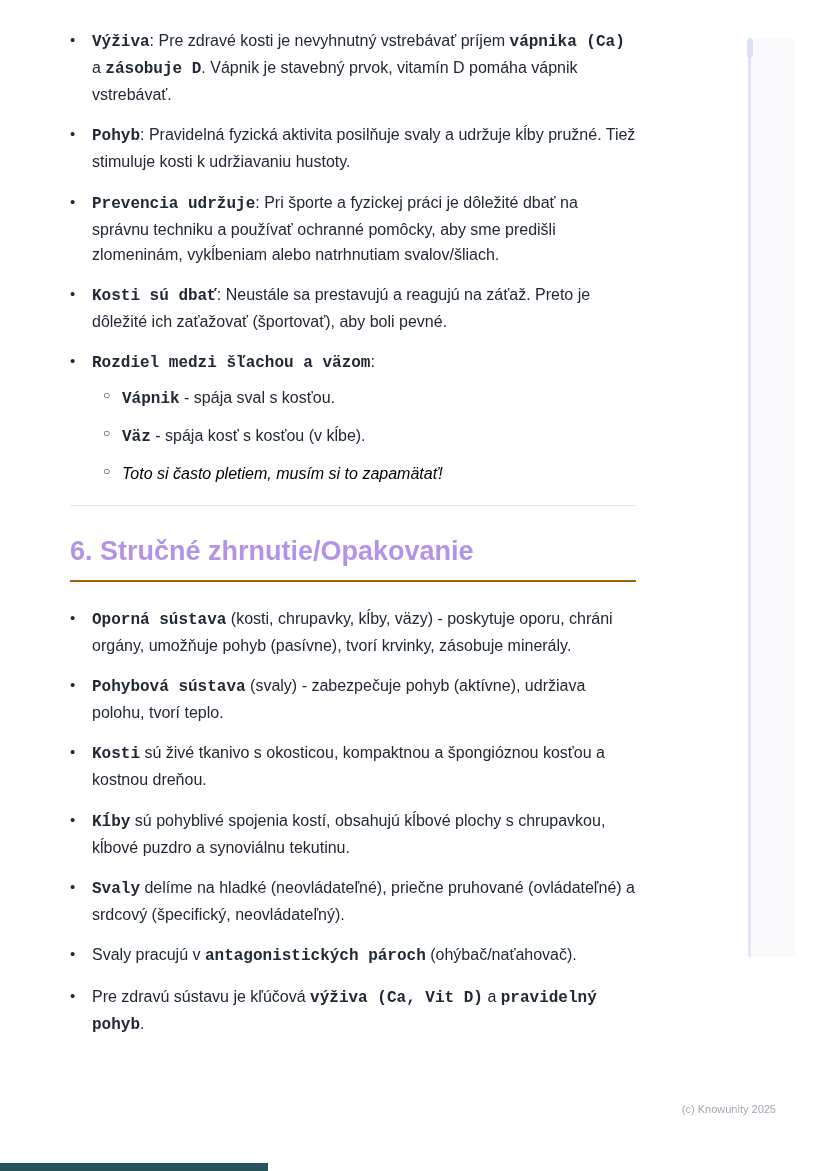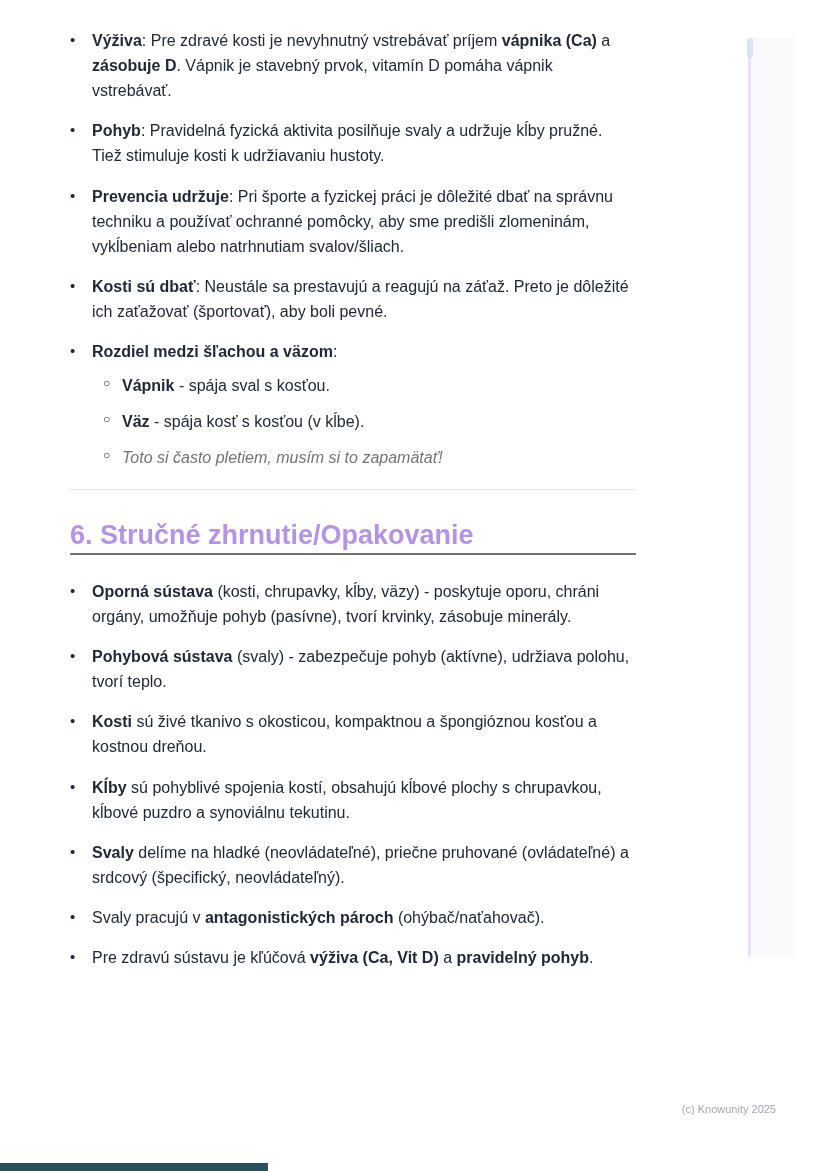--- a/index.html
+++ b/index.html
@@ -27,35 +27,35 @@
     flex: none;
     width: 22px;
     color: #212936;
   }
   .marker.l1 { font-size: 15px; }
   .marker.l2 { width: 19px; font-size: 12px; padding-top: 1px; }
   .li-text { flex: 1; }
   .sublist { list-style: none; margin-top: 9px; margin-left: 11px; }
   .sublist > li { display: flex; margin-bottom: 11px; }
   .sublist > li:last-child { margin-bottom: 0; }
-  b { font-weight: bold; }
-  .seg-italic { font-style: italic; color: #737373; }
+  b { font-weight: bold; font-family: Liberation Mono, monospace; }
+  .seg-italic { font-style: italic; color: #000000; }
   .divider {
     border: none;
     border-top: 1px solid #e5e5ea;
     margin-top: 18px;
   }
   .section-heading {
     margin-top: 29px;
     font-size: 27px;
     font-weight: bold;
     color: #b493e6;
     line-height: 1.2;
-    padding-bottom: 2px;
-    border-bottom: 2px solid #737373;
+    padding-bottom: 13px;
+    border-bottom: 2px solid #a16207;
   }
   .summary { margin-top: 24px; }
   
   .scroll-track {
     position: absolute;
     left: 748px;
     top: 38px;
     width: 3px;
     height: 919px;
     background: #ecdff8;

